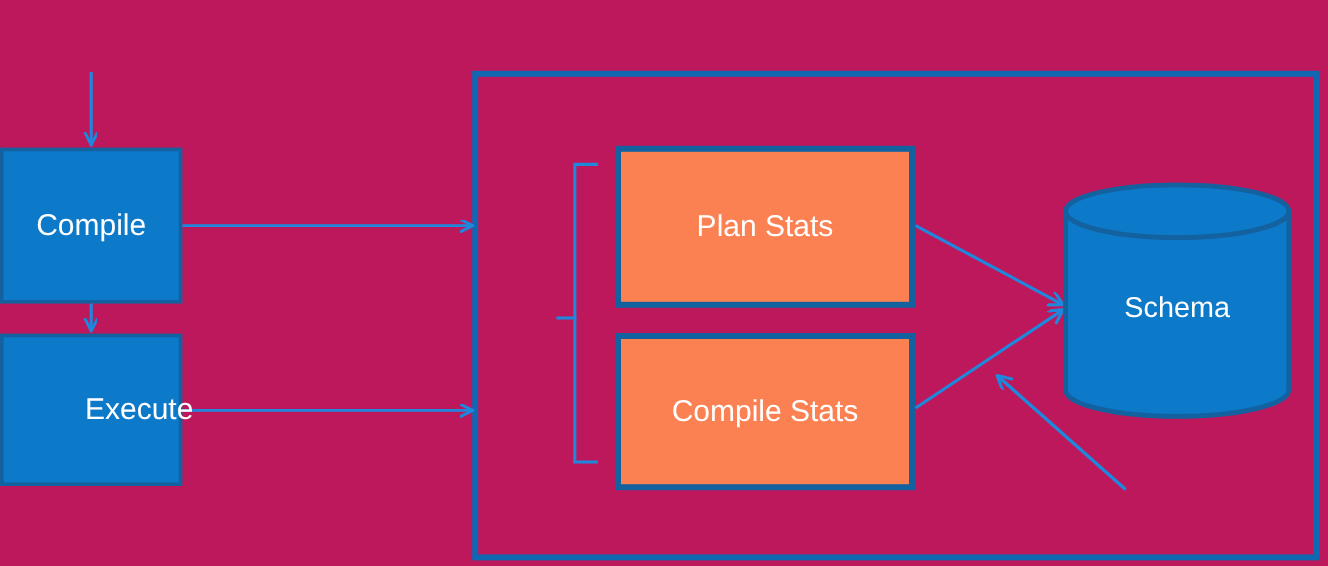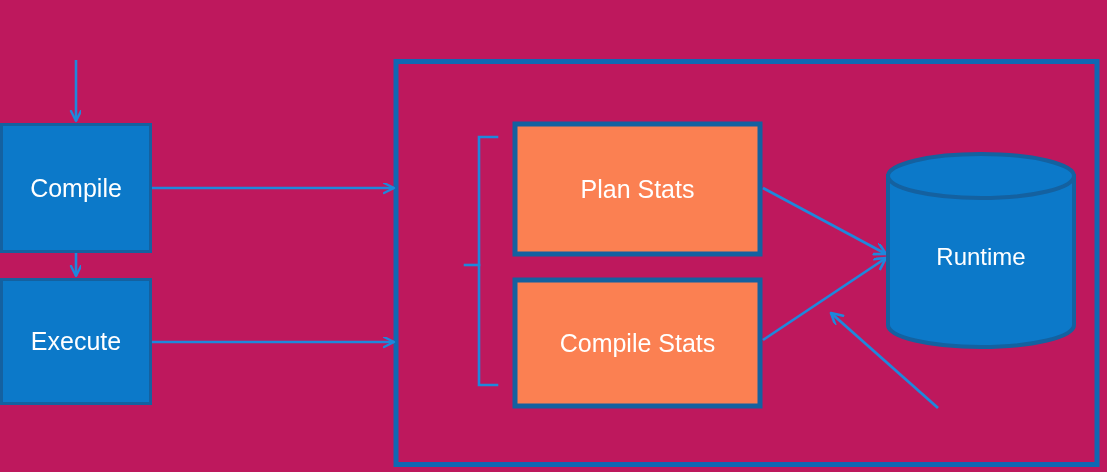--- a/index.html
+++ b/index.html
@@ -30,21 +30,21 @@
     align-items: center;
     justify-content: center;
     text-align: center;
     color: #FFFFFF;
     font-family: "Liberation Sans", sans-serif;
     font-weight: 400;
     pointer-events: none;
     line-height: 1.15;
   }
   .lbl-compile   { left: 0px;   top: 123px; width: 152px; height: 130px; font-size: 25px; }
-  .lbl-execute   { left: 0px;   top: 278px; width: 152px; height: 127px; font-size: 25px; }
+  .lbl-execute   { left: 0px;   top: 278px; width: 152px; height: 127px; font-size: 25px; padding-left: 40px; }
   .lbl-plan      { left: 513px; top: 122px; width: 249px; height: 134px; font-size: 25px; }
   .lbl-runtime   { left: 513px; top: 278px; width: 249px; height: 130px; font-size: 25px; }
   .lbl-cylinder  { left: 886px; top: 225px; width: 190px; height: 64px; font-size: 24px; }
 </style>
 </head>
 <body>
 
 <div id="canvas">
 
   <svg class="svg-layer" viewBox="0 0 1107 472" xmlns="http://www.w3.org/2000/svg">
@@ -100,17 +100,17 @@
   <div class="node-label lbl-compile">Compile</div>
 
   <div class="node-label lbl-execute">Execute</div>
 
   <div class="node-label lbl-plan">Plan Stats</div>
 
   <div class="node-label lbl-runtime">Compile Stats</div>
 
   <div class="node-label lbl-cylinder">
     <div>
-      <div>Runtime</div>
+      <div>Schema</div>
     </div>
   </div>
 
 </div>
 
 </body></html>

